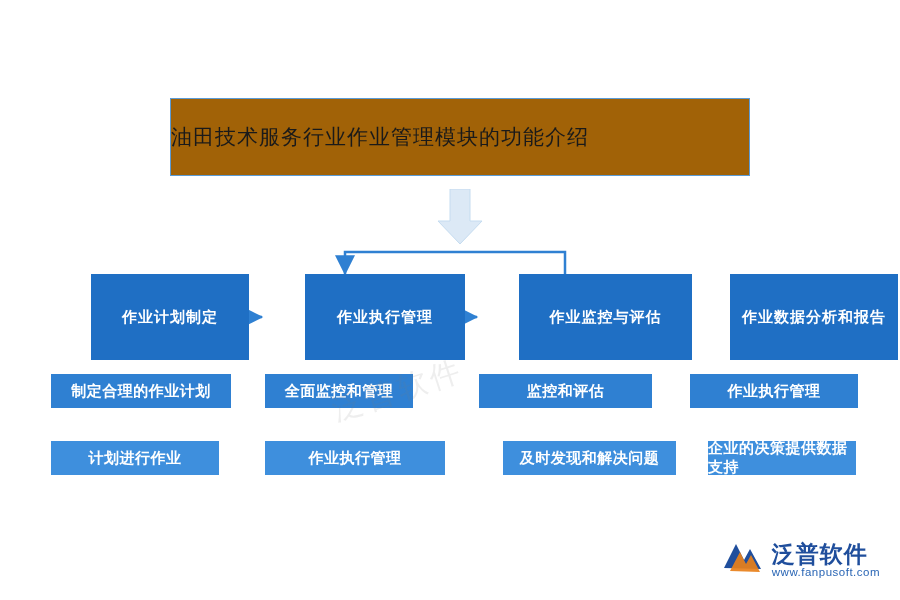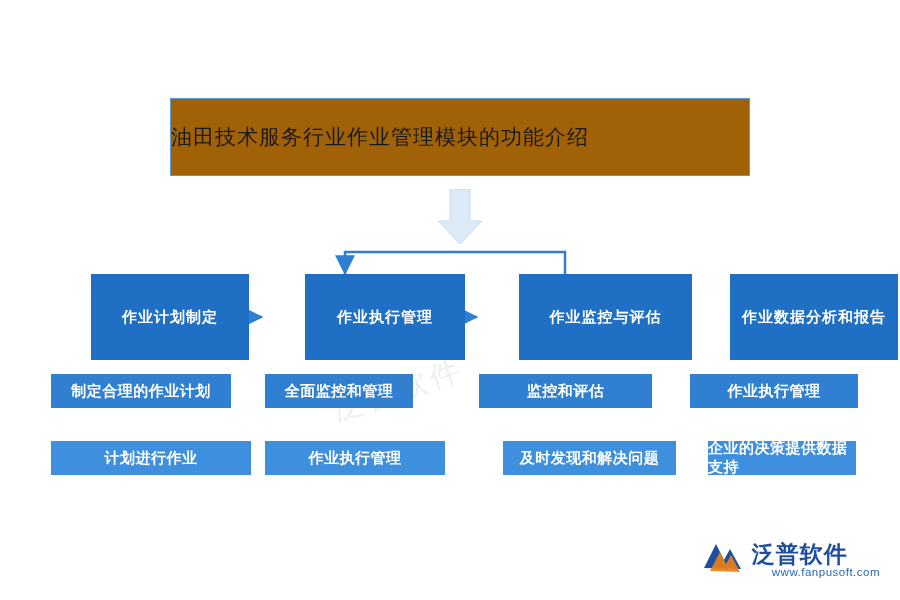--- a/index.html
+++ b/index.html
@@ -130,21 +130,20 @@
   .logo .logo-cn {
     font-size: 23px;
     font-weight: bold;
     color: #1f4e9c;
     letter-spacing: 1px;
   }
   .logo .logo-en {
     font-size: 11.5px;
     color: #2a66b5;
     letter-spacing: 0.5px;
-    margin-left: 20px;
   }
 </style>
 </head>
 <body>
 
 <div id="canvas">
 
   <div class="title-box">
     <span class="title-text">油田技术服务行业作业管理模块的功能介绍</span>
   </div>
@@ -188,21 +187,21 @@
   <div class="detail-box" style="left:265px; top:374px; width:148px;">
     <span class="detail-label">全面监控和管理</span>
   </div>
   <div class="detail-box" style="left:479px; top:374px; width:173px;">
     <span class="detail-label">监控和评估</span>
   </div>
   <div class="detail-box" style="left:690px; top:374px; width:168px;">
     <span class="detail-label">作业执行管理</span>
   </div>
 
-  <div class="detail-box light" style="left:51px;  top:441px; width:200px;text-align:center;">
+  <div class="detail-box light" style="left:51px;  top:441px; width:168px;text-align:center;">
     <span class="detail-label">计划进行作业</span>
   </div>
   <div class="detail-box light" style="left:265px; top:441px; width:180px;">
     <span class="detail-label">作业执行管理</span>
   </div>
   <div class="detail-box light" style="left:479px; top:441px; width:173px;margin-left:24px;">
     <span class="detail-label">及时发现和解决问题</span>
   </div>
   <div class="detail-box light" style="left:708px; top:441px; width:148px;">
     <span class="detail-label">企业的决策提供数据支持</span>

